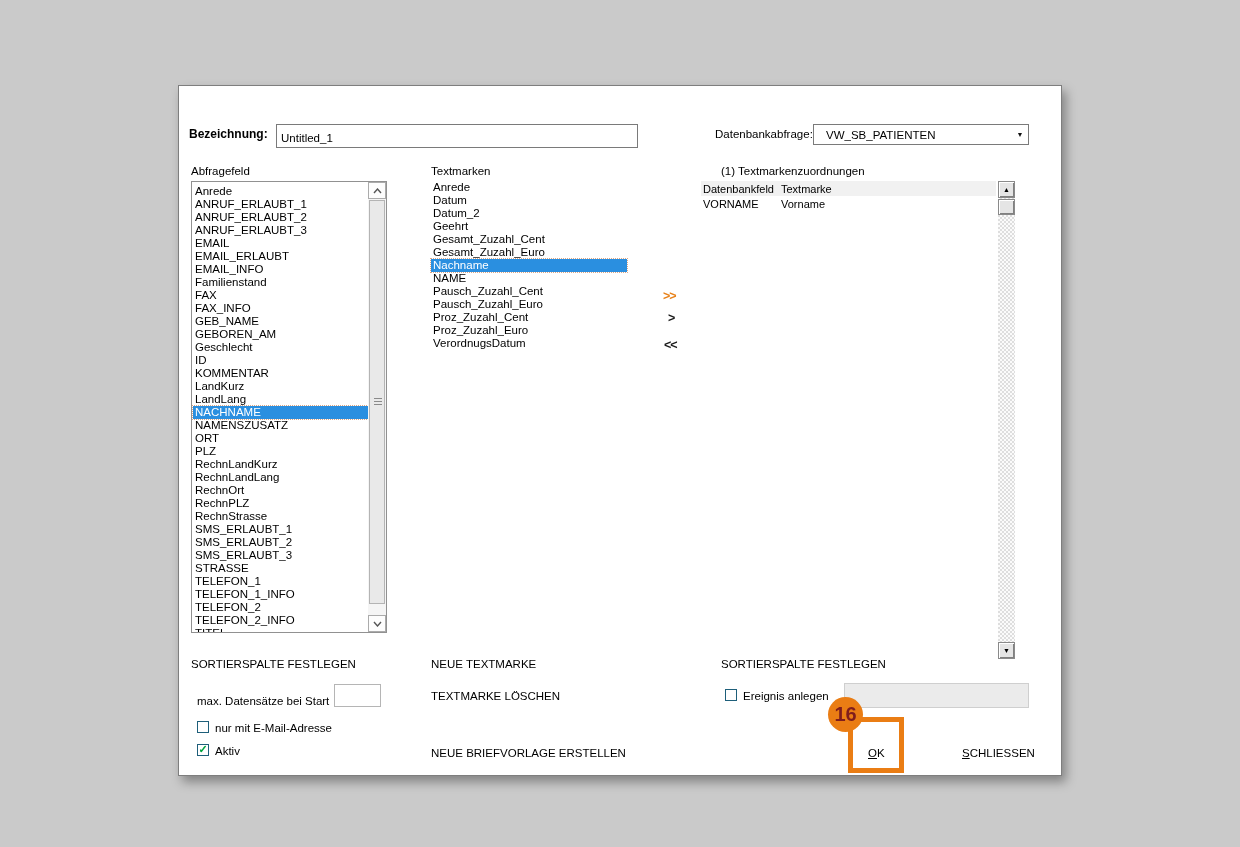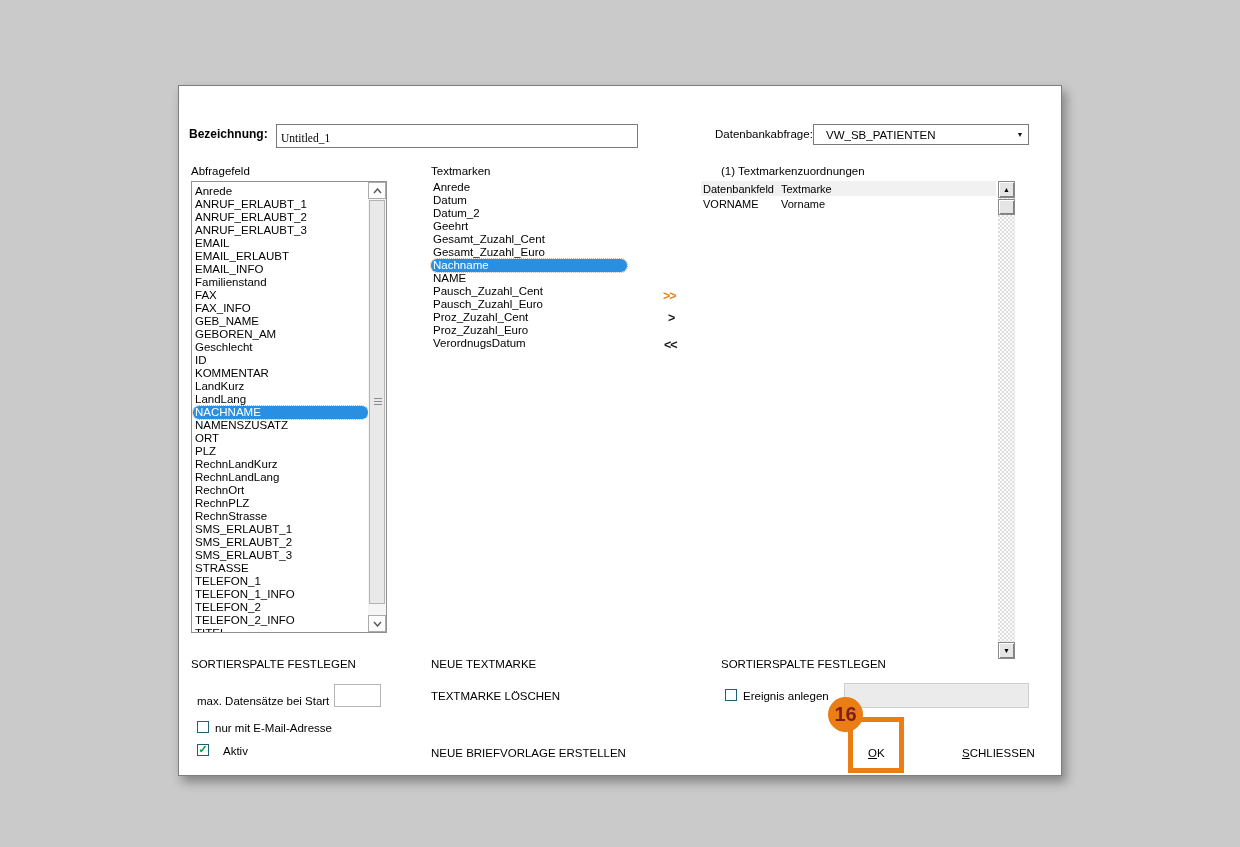--- a/index.html
+++ b/index.html
@@ -21,41 +21,41 @@
   .btn-max { left:808px; width:25px; background:#9c9c9c; }
   .btn-close { left:834px; width:49px; background:#e34545; }
   .glyph-min { width:11px; height:3px; background:#141414; }
   .glyph-max { width:9px; height:9px; border:2px solid #141414; background:transparent; }
   .glyph-close { font-size:12px; font-weight:bold; color:#141414; }
 
   
   .lbl { position:absolute; font-size:11.5px; color:#000; white-space:nowrap; }
   #bez-label { left:10px; top:41px; font-weight:bold; font-size:12px; }
   #bez-input { position:absolute; left:97px; top:38px; width:362px; height:24px;
-               border:1px solid #7a7a7a; font-family:Liberation Serif, serif;
+               border:1px solid #7a7a7a; font-family:Liberation Sans, sans-serif;
                font-size:11.5px; padding:6px 4px 2px 4px; background:#fff; }
   #db-label { left:536px; top:42px; }
   .select { position:absolute; left:634px; top:38px; width:216px; height:21px;
             border:1px solid #7a7a7a; background:#fff; display:flex; align-items:center;
             cursor:pointer;padding-left:8px; }
   .select .sel-text { flex:1; font-size:11.5px; padding-left:4px; white-space:nowrap; overflow:hidden; }
   .select .sel-arrow { width:16px; font-size:7px; color:#111; text-align:center; }
 
   
   #abfragefeld-label { left:12px; top:79px; }
   #textmarken-label { left:252px; top:79px; }
   #zuordnungen-label { left:542px; top:79px; }
 
   
   .listbox { position:absolute; left:12px; top:95px; width:196px; height:452px;
              border:1px solid #919191; background:#fff; overflow:hidden; }
   .list-inner { position:absolute; left:1px; top:3px; right:18px; }
   .li { height:13px; line-height:13px; font-size:11.5px; padding-left:2px;
         white-space:nowrap; overflow:hidden; cursor:default; }
-  .li.sel { background:#2a8fe0; color:#fff; outline:1px dotted rgba(190,95,35,.55);border-radius:6px; }
+  .li.sel { background:#2a8fe0; color:#fff; outline:1px dotted rgba(190,95,35,.55); }
 
   #textmarken-list { position:absolute; left:252px; top:95px; width:196px; }
   #textmarken-list .li { padding-left:2px; }
 
   
   .lsb { position:absolute; right:0; top:0; width:18px; height:100%; background:#f5f5f5; }
   .lsb-btn { position:absolute; left:0; width:18px; height:17px; background:#fdfdfd;
              border:1px solid #ababab; display:flex; align-items:center; justify-content:center; cursor:pointer; }
   .lsb-up { top:0; }
   .lsb-down { bottom:0; }
@@ -103,21 +103,21 @@
   #max-label { left:18px; top:609px;text-align:right; }
   #max-input { position:absolute; left:155px; top:598px; width:47px; height:23px;
                border:1px solid #b5b5b5; background:#fff; font-size:11.5px; padding:2px 4px;
                font-family:"Liberation Sans",sans-serif; }
   .checkbox { position:absolute; width:12px; height:12px; border:1px solid #1e5f7a; background:#fff;
               cursor:pointer; font-size:11px; line-height:11px; text-align:center; }
   .checkbox.checked::after { content:"✓"; color:#00a33e; font-weight:bold; position:relative; top:-1px; }
   #cb-email { left:18px; top:635px; }
   #cb-email-label { left:36px; top:636px; }
   #cb-aktiv { left:18px; top:658px; }
-  #cb-aktiv-label { left:36px; top:659px;margin-left:8px; }
+  #cb-aktiv-label { left:36px; top:659px; }
 
   #btn-neue-textmarke { left:252px; top:572px; }
   #btn-textmarke-loeschen { left:252px; top:604px; }
   #btn-neue-briefvorlage { left:252px; top:661px; }
 
   #btn-sort-right { left:542px; top:572px; }
   #cb-ereignis { left:546px; top:603px; }
   #cb-ereignis-label { left:564px; top:604px; }
   #ereignis-input { position:absolute; left:665px; top:597px; width:185px; height:25px;
                     border:1px solid #cfcfcf; background:#ebebeb; font-size:11.5px; padding:2px 4px;

